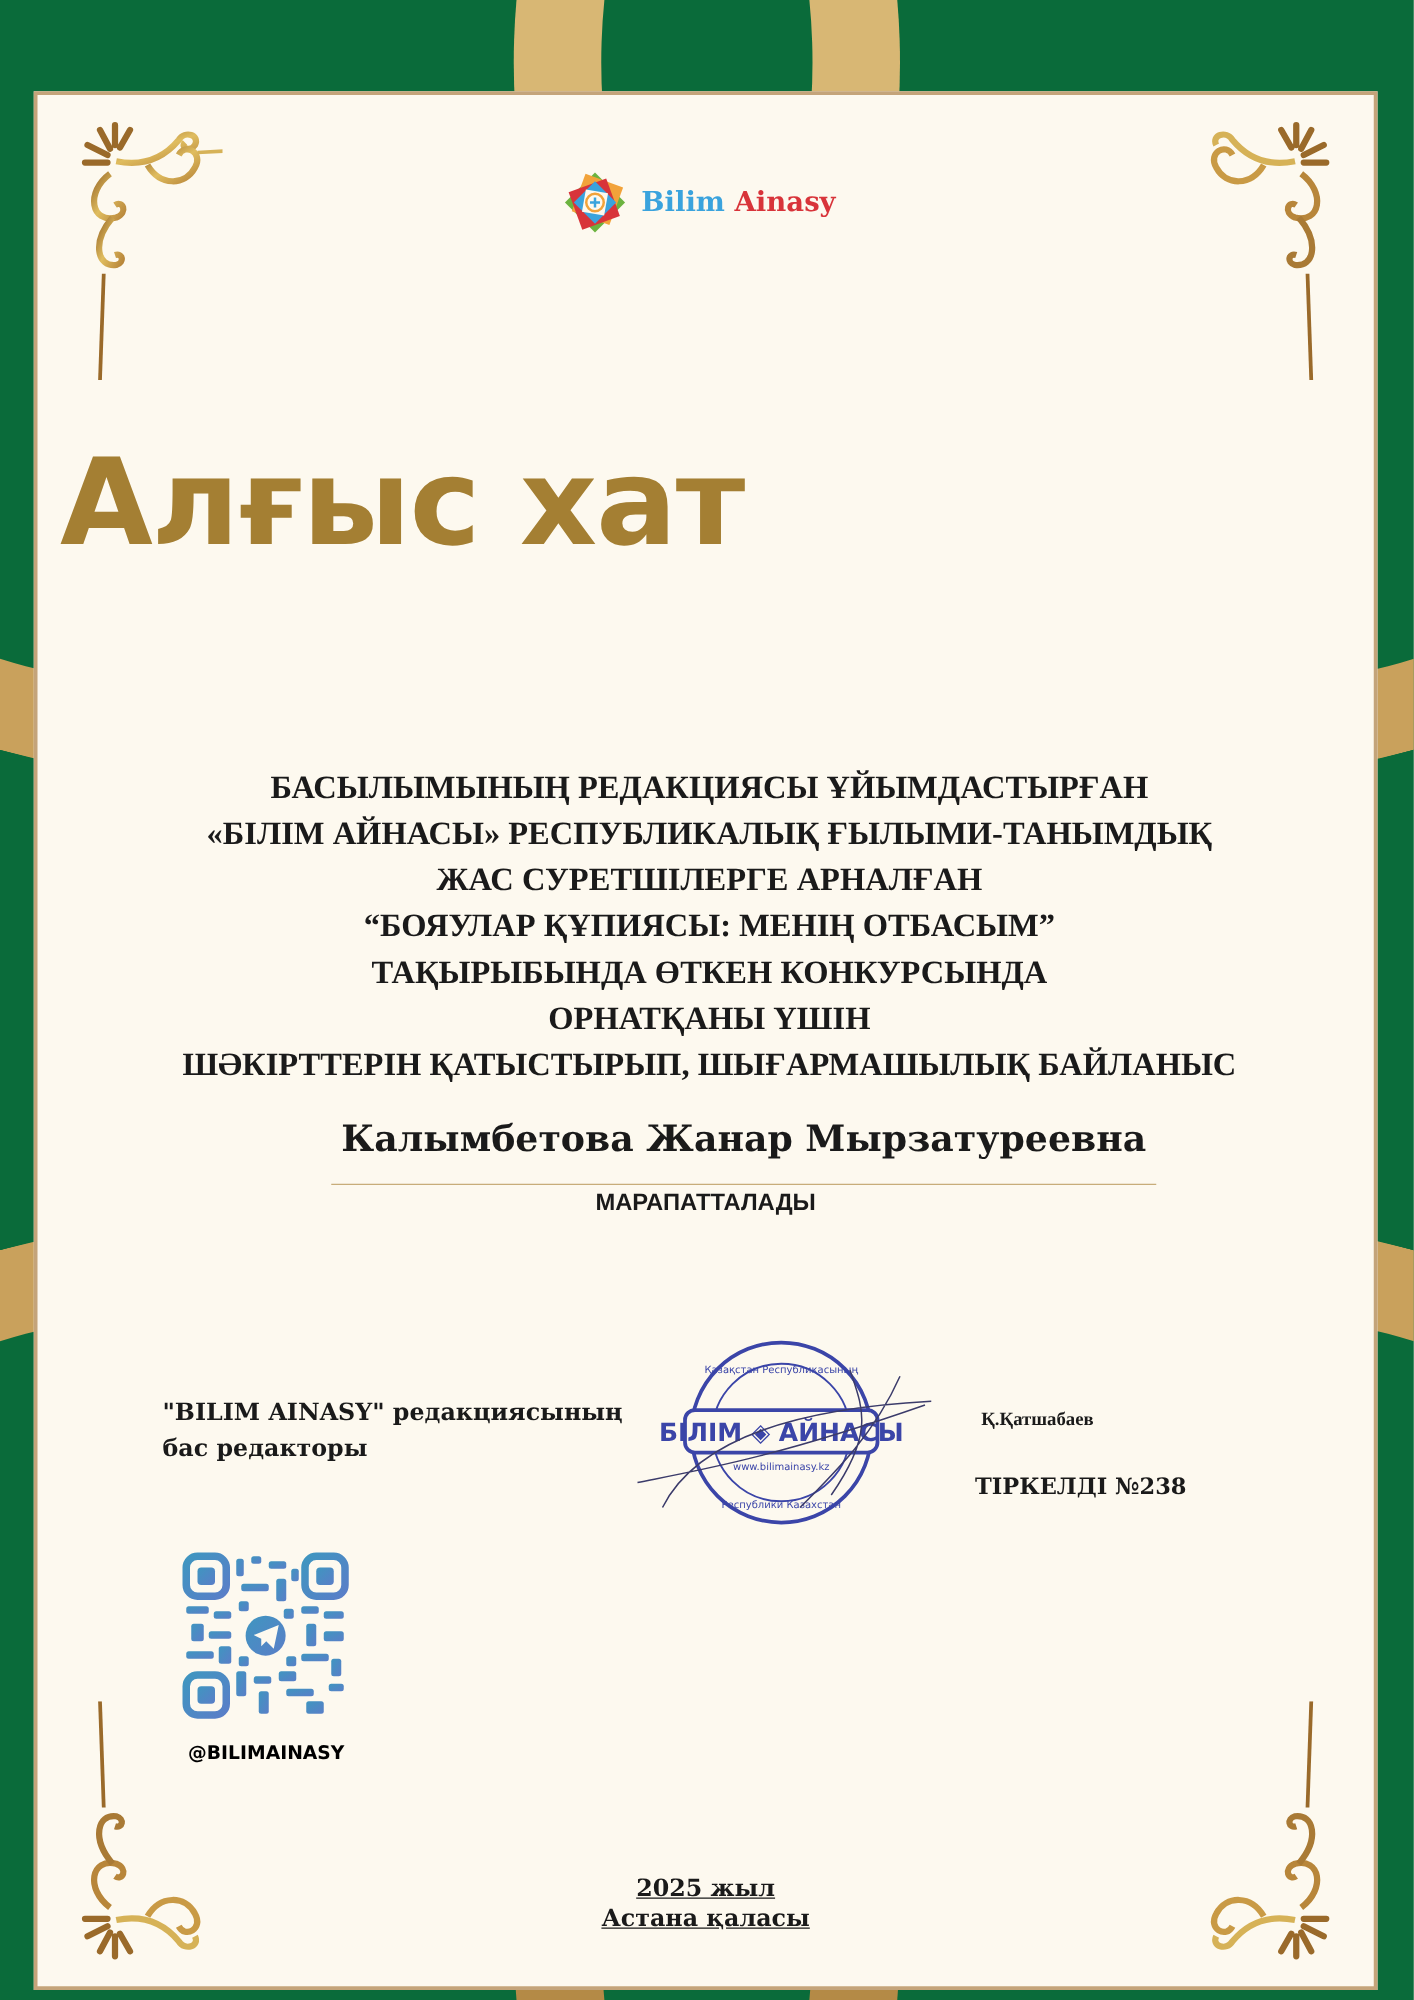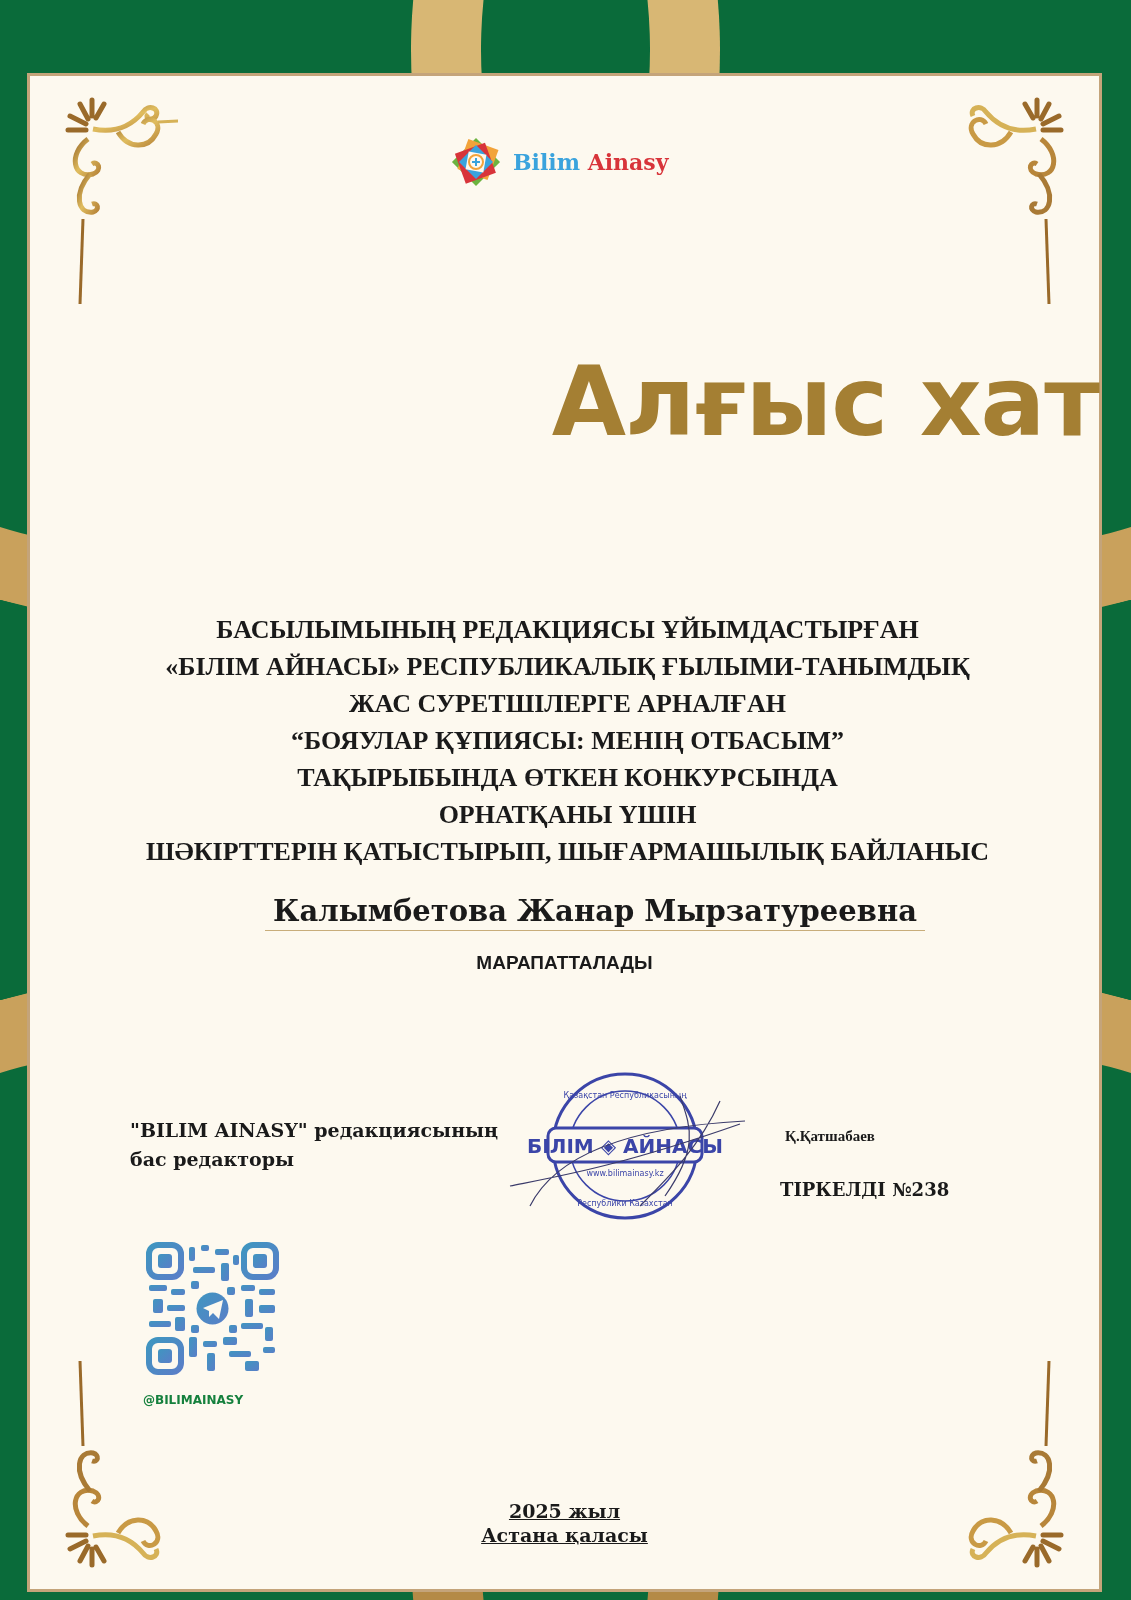--- a/index.html
+++ b/index.html
@@ -47,33 +47,33 @@
   .corner-bl { left:18px; bottom:18px; transform:scaleY(-1); }
   .corner-br { right:18px; bottom:18px; transform:scale(-1,-1); }
 
   .logo { position:absolute; left:415px; top:55px; display:flex; align-items:center; gap:6px; }
   .logo-mark { width:62px; height:62px; }
   .logo-text { font-family:"DejaVu Serif", serif; font-weight:bold; font-size:22px; }
   .logo-text .b1 { color:#3aa3dd; }
   .logo-text .b2 { color:#d8343a; }
 
   .title {
-    position:absolute; left:0; width:100%; top:270px; text-align:right;
+    position:absolute; left:0; width:100%; top:270px; text-align:left;
     font-family:"DejaVu Sans", sans-serif; font-weight:bold;
-    font-size:96px; color:#a47f33; letter-spacing:-1px;
+    font-size:96px; color:#a47f33; letter-spacing:-1px;padding-left:18px;
   }
   .body-text {
     position:absolute; left:60px; width:955px; top:535px; text-align:center;
     font-family:"Liberation Serif", serif; font-weight:bold; font-size:26px;
     line-height:37px; color:#1a1a1a;
   }
   .recipient {
     position:absolute; left:235px; top:818px; width:660px;
     text-align:center; font-family:"DejaVu Serif", serif; font-weight:bold;
-    font-size:29px; color:#1a1a1a; padding-bottom:2px;
+    font-size:29px; color:#1a1a1a; padding-bottom:19px;
     border-bottom:1px solid #c8ad7a;
   }
   .awarded {
     position:absolute; left:0; width:100%; top:876px; text-align:center;
     font-family:Liberation Sans, sans-serif; font-weight:bold; font-size:19px; color:#1a1a1a;
   }
   .editor {
     position:absolute; left:100px; top:1040px;
     font-family:"DejaVu Serif", serif; font-weight:bold; font-size:19px; line-height:29px; color:#1a1a1a;
   }
@@ -83,22 +83,22 @@
     position:absolute; left:755px; top:1052px;
     font-family:Liberation Serif, serif; font-weight:bold; font-size:15px; color:#1a1a1a;
   }
   .reg {
     position:absolute; left:750px; top:1103px;
     font-family:"DejaVu Serif", serif; font-weight:bold; font-size:18px; color:#1a1a1a;
   }
   .qr { position:absolute; left:115px; top:1165px; width:135px; height:135px; }
   .qr svg { width:100%; height:100%; }
   .qr-handle {
-    position:absolute; left:113px; top:1317px; width:140px; text-align:left;
-    font-family:"DejaVu Sans", sans-serif; font-size:12px; color:#15803d; font-weight:bold;
+    position:absolute; left:113px; top:1317px; width:140px; text-align:center;
+    font-family:"DejaVu Sans", sans-serif; font-size:15px; color:#000000; font-weight:bold;
   }
   .footer {
     position:absolute; left:0; width:100%; top:1423px; text-align:center;
     font-family:"DejaVu Serif", serif; font-weight:bold; font-size:19px; line-height:24px; color:#1a1a1a;text-decoration:underline;
   }
 </style>
 </head>
 <body>
 
 <div class="swirl swirl-tl"></div>

